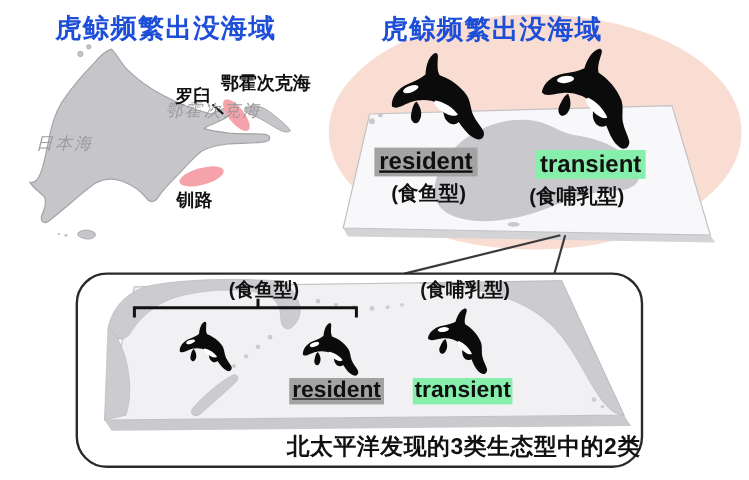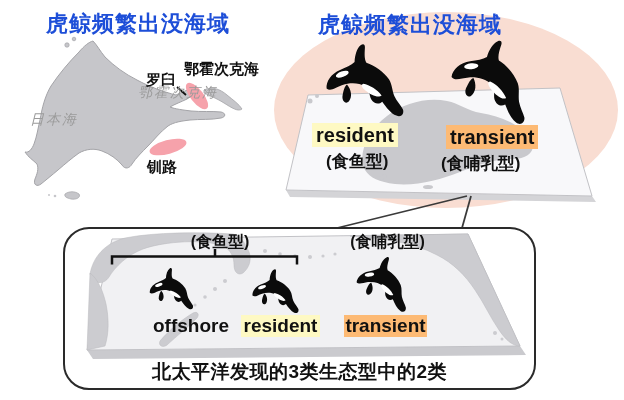--- a/index.html
+++ b/index.html
@@ -12,25 +12,25 @@
   .title{
     font-size:22px;font-weight:700;color:#1d4ed8;letter-spacing:1px;white-space:nowrap;
   }
   .sea-label{
     font-size:14px;color:#9b9b9b;font-style:italic;letter-spacing:2px;
     font-family:"Liberation Serif","DejaVu Serif",serif;white-space:nowrap;margin-top:43px;
   }
   .place-label{font-size:15px;font-weight:800;color:#111;white-space:nowrap;}
   .eco-label{font-size:20px;font-weight:800;color:#111;padding:0 4px;line-height:1.2;white-space:nowrap;}
   .eco-sub{font-size:17px;font-weight:800;color:#111;white-space:nowrap;}
-  .hl-blue{background:#fef9c3;}
-  .hl-purple{background:#fdba74;}
+  .hl-blue{background:#a3a3a3;text-decoration:underline;}
+  .hl-purple{background:#86efac;}
   .box-label{font-size:19px;font-weight:800;color:#111;text-align:center;white-space:nowrap;}
   .bracket-label{font-size:16px;font-weight:800;color:#111;text-align:center;white-space:nowrap;}
-  .caption{font-size:19px;font-weight:800;color:#111;text-align:center;letter-spacing:0.5px;white-space:nowrap;}
+  .caption{font-size:19px;font-weight:800;color:#111;text-align:right;letter-spacing:0.5px;white-space:nowrap;}
   svg{display:block;}
   #bottom-box{
     left:63px;top:227px;width:469px;height:159px;
     background:#fff;border:2.5px solid #2a2a2a;border-radius:26px;z-index:5;
   }
 </style>
 </head>
 <body>
 
 <svg width="0" height="0" style="position:absolute" aria-hidden="true">
@@ -125,18 +125,17 @@
   <svg class="abs" style="left:79px;top:37px;transform:rotate(-5deg)" width="53" height="47">
       <use href="#orca"></use>
     </svg>
   <svg class="abs" style="left:181px;top:38px;transform:rotate(-5deg)" width="57" height="50">
       <use href="#orca"></use>
     </svg>
   <svg class="abs" style="left:284px;top:25px;transform:rotate(6deg)" width="67" height="58">
       <use href="#orca"></use>
     </svg>
 
-  <div class="abs box-label" style="left:69px;top:86px;width:114px">offshore</div>
   <div class="abs box-label hl-blue" style="left:176px;top:86px;width:79px;padding:0">resident</div>
   <div class="abs box-label hl-purple" style="left:279px;top:86px;width:83px;padding:0">transient</div>
 
   <div class="abs caption" style="left:0;right:0;top:130px">北太平洋发现的3类生态型中的2类</div>
 </div>
 
 </body></html>

